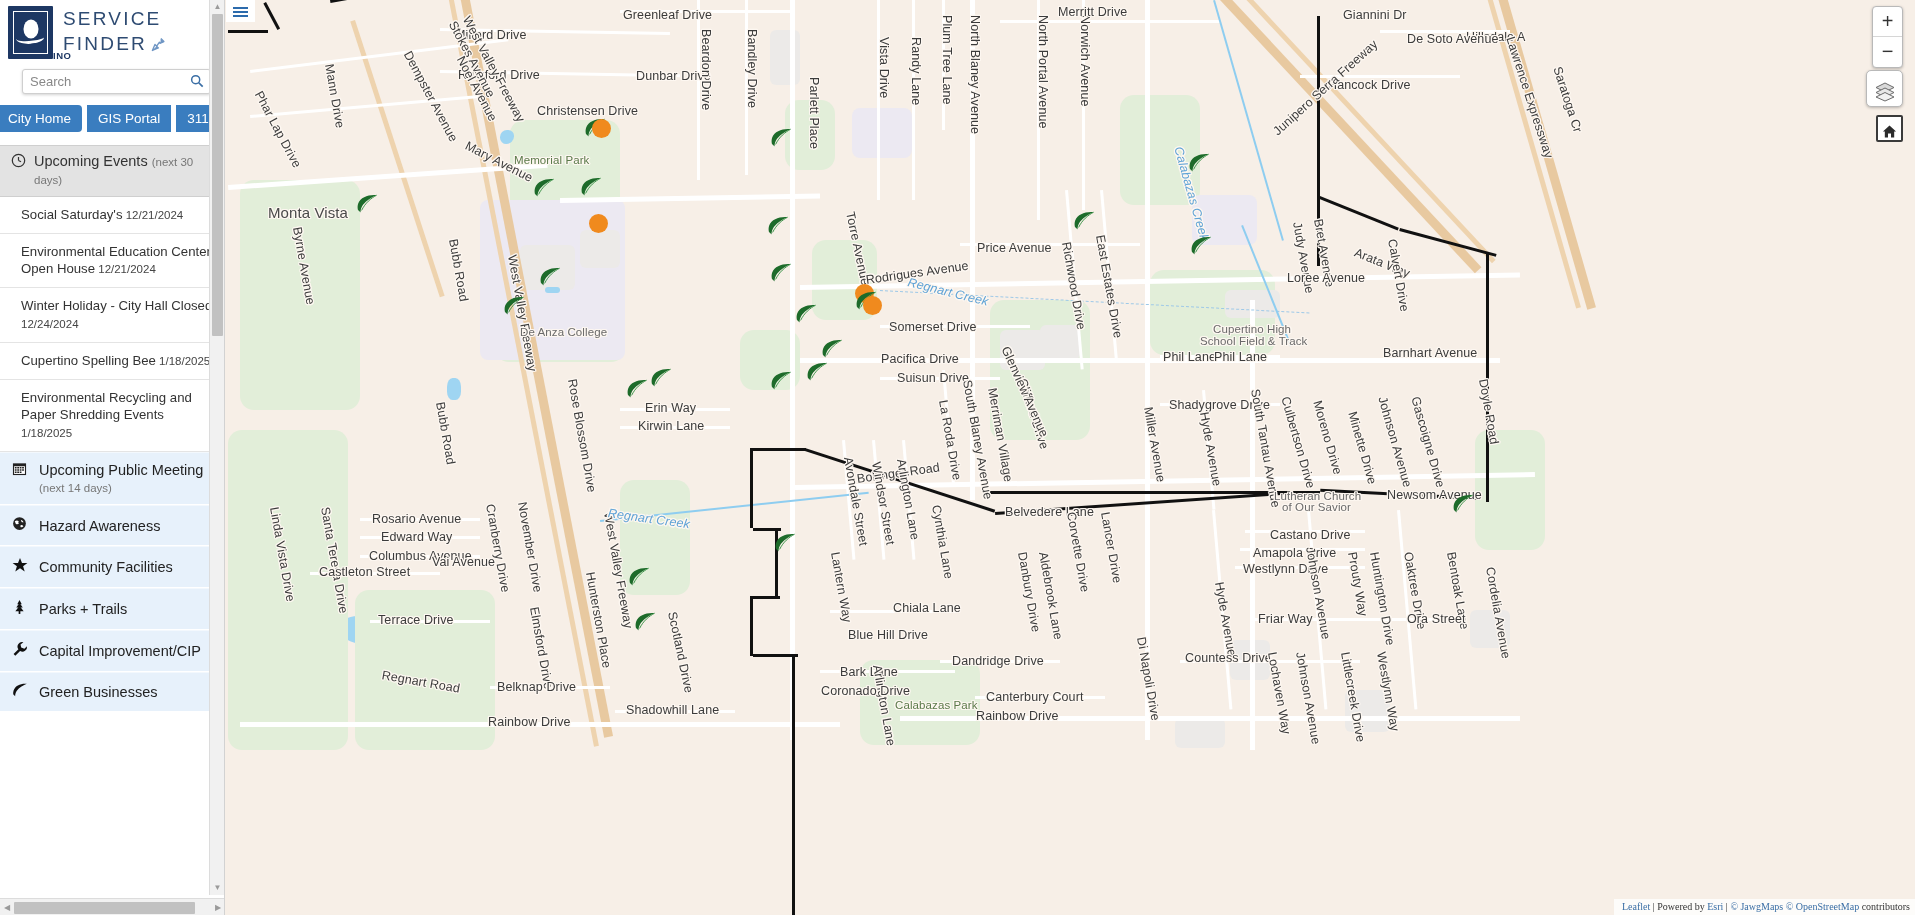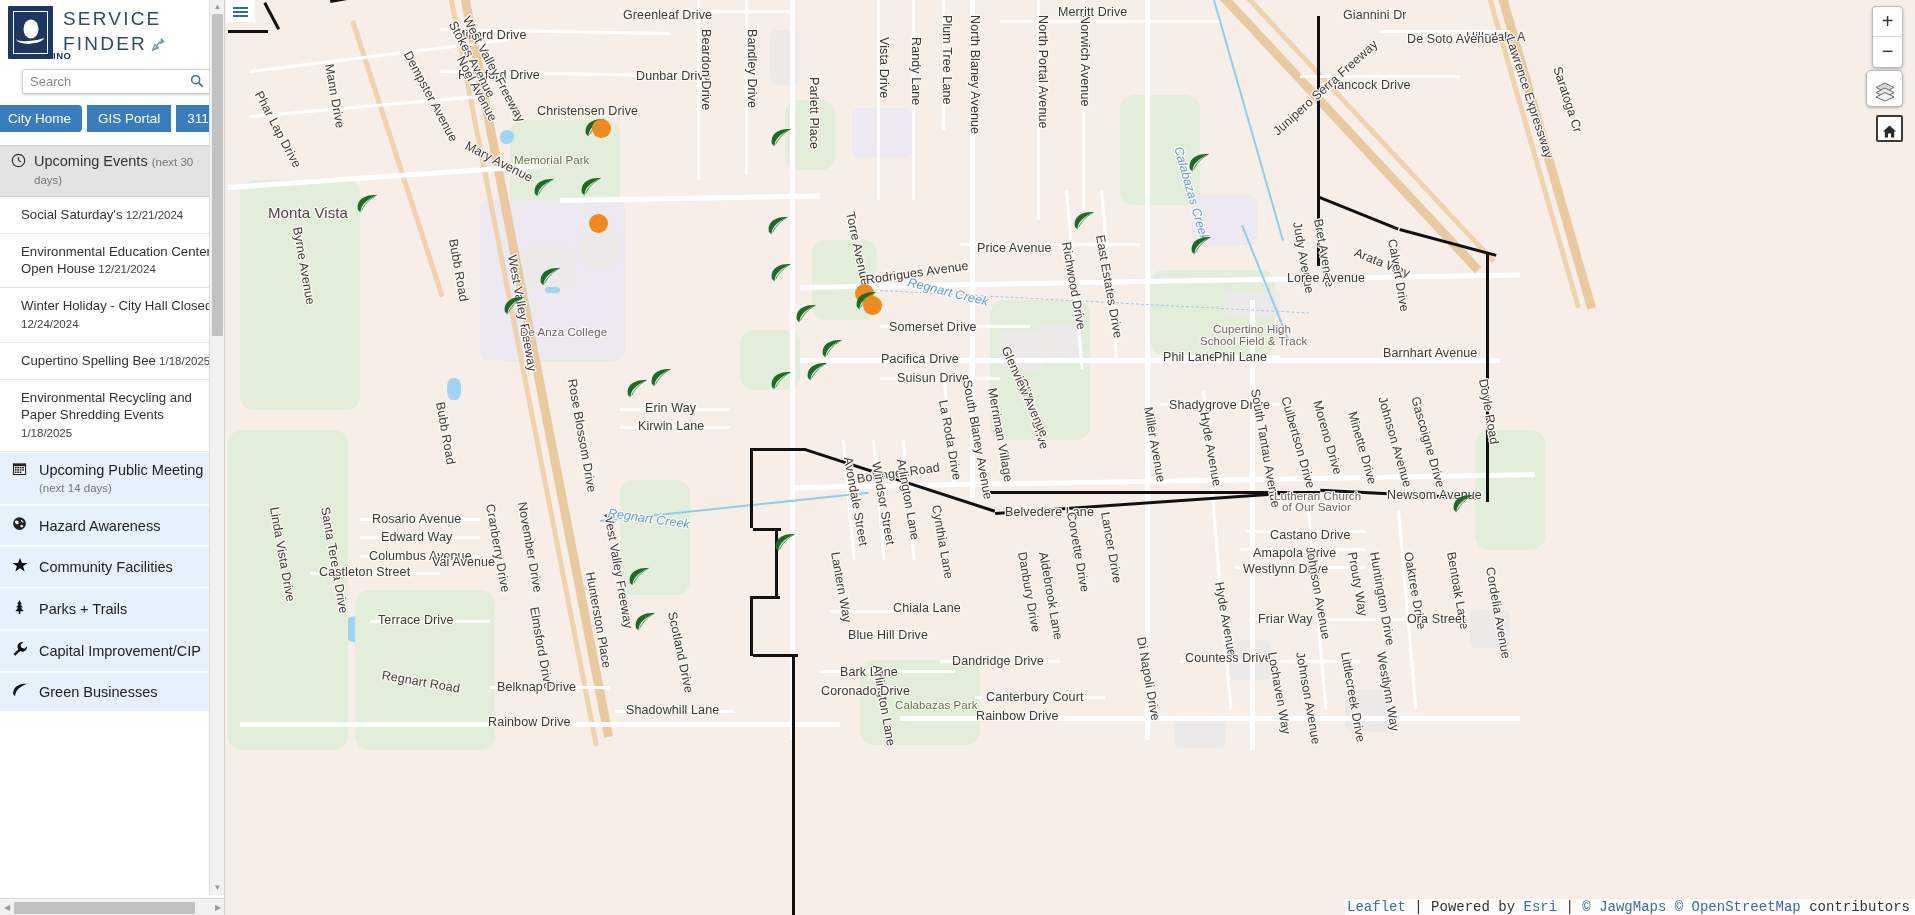--- a/index.html
+++ b/index.html
@@ -293,25 +293,25 @@
   .home-ctrl {
     top: 115px; width: 27px; height: 27px;
     border-radius: 2px; line-height: 27px;
     border: 2px solid #3a3a3a; box-shadow: none;
   }
 
   
   .attrib {
     position: absolute; right: 0; bottom: 0;
     background: rgba(255,255,255,.78);
-    font-size: 14px;
+    font-size: 10px;
     color: #333;
-    padding: 1px 5px 1px 2px;
+    padding: 1px 5px 1px 8px;
     z-index: 600;
-    font-family: Liberation Mono, monospace;
+    font-family: Liberation Serif, serif;
     line-height: 14px;
   }
   .attrib a { color: #3a6ea5; text-decoration: none; }
 </style>
 </head>
 <body>
 
 <div id="app">
 
   <div id="map">

